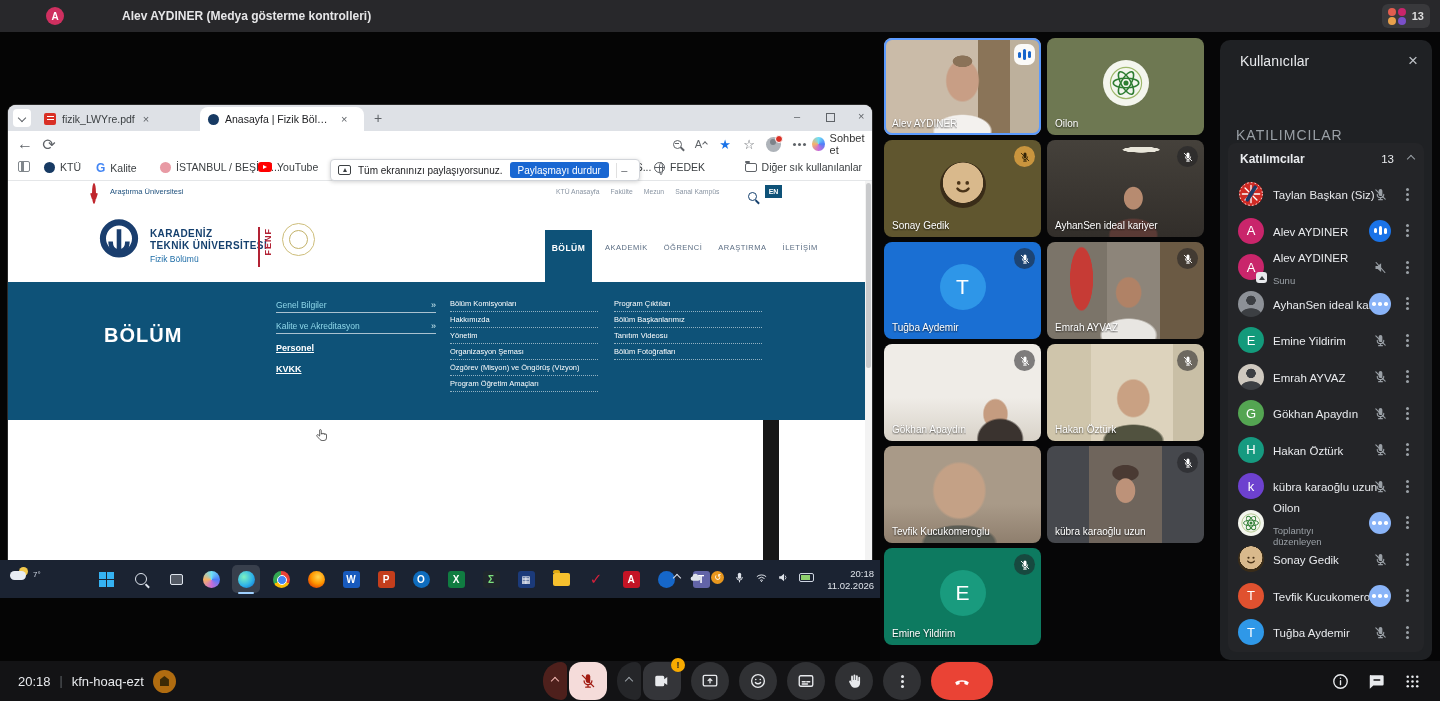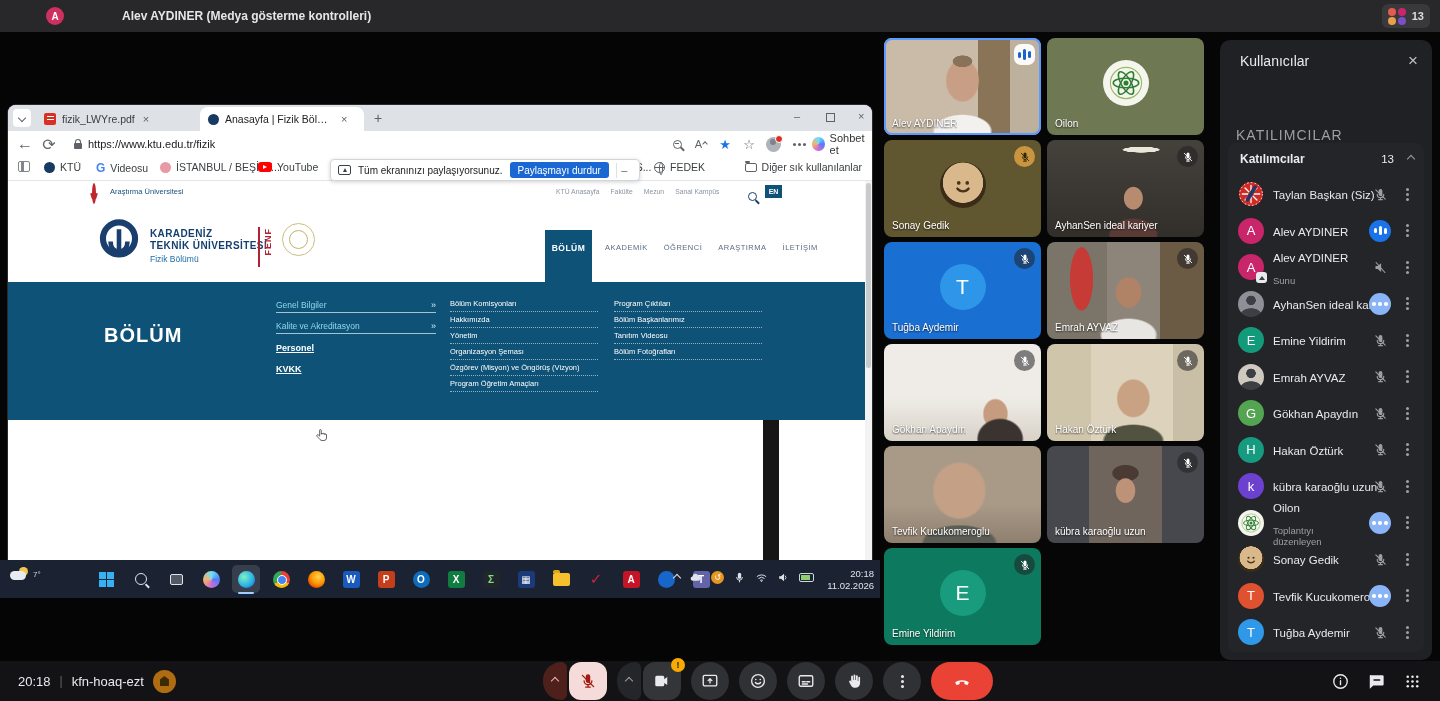--- a/index.html
+++ b/index.html
@@ -274,24 +274,20 @@
       </span>
       <span class="newtab">+</span>
       <span class="winctl" style="left:786px">–</span>
       <span class="winctl" style="left:818px;top:7px"><span class="maxbox"></span></span>
       <span class="winctl" style="left:850px">×</span>
     </div>
 
     <div class="urlrow">
       <span class="uic" style="left:8px">←</span>
       <span class="uic" style="left:32px">⟳</span>
-      <span class="urlfield">
-        <span class="lock"></span>
-        <span>https://www.ktu.edu.tr/fizik</span>
-      </span>
       <span class="uic" style="left:660px">
           <span class="mag minus"></span>
         </span>
       <span class="uic" style="left:684px;font-size:11px">A<span class="chv u" style="width:4px;height:4px;margin-left:1px"></span></span>
       <span class="uic star-f" style="left:708px">★</span>
       <span class="uic star-o" style="left:732px">☆</span>
       <span class="uic" style="left:756px">
           <span class="prof"></span>
         </span>
       <span class="uic" style="left:782px">
@@ -306,21 +302,21 @@
     <div class="bmrow">
       <span class="bm" style="left:10px">
           <span class="sqic"></span>
         </span>
       <span class="bm" style="left:36px">
           <span class="dotk"></span>
           <span>KTÜ</span>
         </span>
       <span class="bm" style="left:88px">
           <span class="gG">G</span>
-          <span>Videosu</span>
+          <span>Kalite</span>
         </span>
       <span class="bm" style="left:152px">
           <span class="pinkc"></span>
           <span>İSTANBUL / BEŞİKT...</span>
         </span>
       <span class="bm" style="left:250px">
           <span class="yt"></span>
           <span>YouTube</span>
         </span>
       <span class="bm" style="left:588px">

